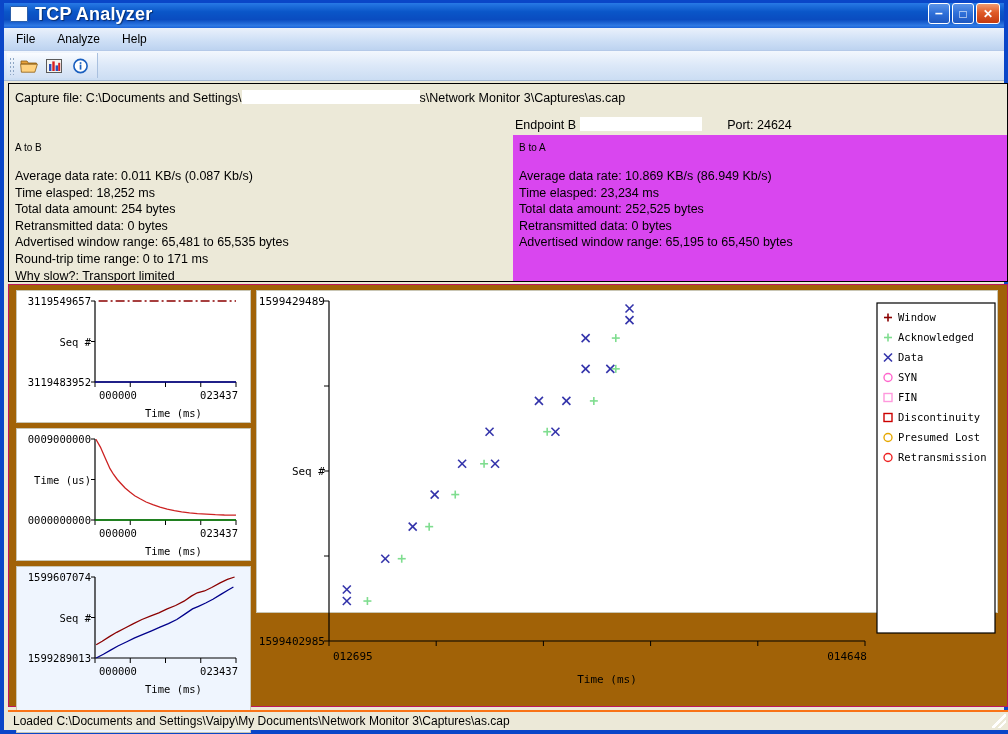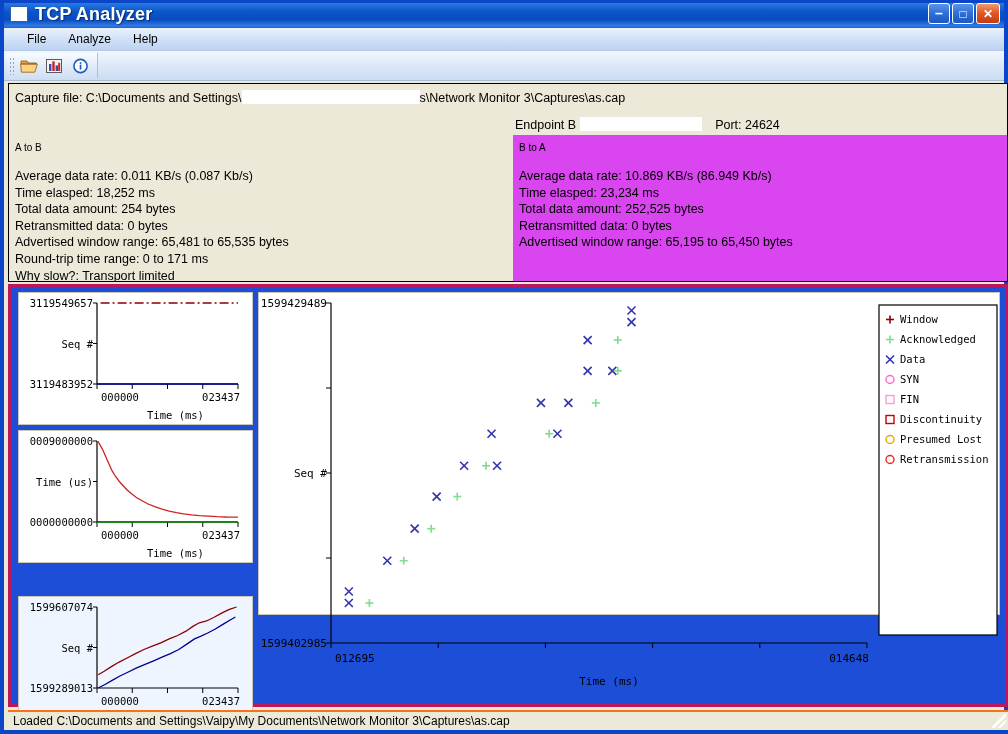--- a/index.html
+++ b/index.html
@@ -91,21 +91,21 @@
     line-height: 1;
   }
   .win-btn.min .glyph { align-items: flex-end; padding-bottom: 3px; font-size: 14px;}
 
   
   #menubar {
     height: 22px;
     background: linear-gradient(180deg,#eaf1fb 0%, #cfe0f6 55%, #bdd3f0 100%);
     display: flex;
     align-items: center;
-    padding-left: 12px;
+    padding-left: 1px;
     border-bottom: 1px solid #b5c9e8;
   }
   .menu-item {
     font-size: 12px;
     color: #000;
     padding: 2px 11px;
     cursor: default;
   }
 
   
@@ -196,34 +196,34 @@
     line-height: 16.6px;
   }
   .stat-list div { white-space: nowrap; }
 
   
   #graph-area {
     position: absolute;
     left: 4px; top: 284px;
     width: 1000px;
     height: 423px;
-    background: #1d4ed8;
-    border: 3px solid #be185d;
+    background: #a16207;
+    border: 1px solid #be185d;
     box-sizing: border-box;
   }
   .mini-panel {
     position: absolute;
     left: 7px;
     width: 235px;
     box-sizing: border-box;
     border: 1px solid #c9c6b4;
   }
   #mini1 { top: 5px;   height: 133px; background: #ffffff; }
   #mini2 { top: 143px; height: 133px; background: #ffffff; }
-  #mini3 { top: 281px; height: 133px; background: #eff5fe; margin-top: 28px; }
+  #mini3 { top: 281px; height: 167px; background: #eff5fe; }
 
   #main-plot {
     position: absolute;
     left: 247px; top: 5px;
     width: 742px; height: 323px;
     background: #ffffff;
     border: 1px solid #c9c6b4;
     box-sizing: border-box;
   }
   .plot-svg { display: block; }
@@ -312,21 +312,21 @@
   <div id="info-panel">
 
     <div class="capture-line">
       <span>Capture file: C:\Documents and Settings\</span><span class="redact" id="redact-capture"></span><span>s\Network Monitor 3\Captures\as.cap</span>
     </div>
 
 
     <div class="endpoint-line" id="endpoint-b-line">
       <span>Endpoint B</span>
       <span class="redact" id="redact-epb"></span>
-      <span style="margin-left:10px;">Port: 24624</span>
+      <span style="margin-left:22px;">Port: 24624</span>
     </div>
 
     <div class="dir-pane" id="pane-a">
       <div class="dir-title">A to B</div>
       <div class="stat-list">
         <div>Average data rate: 0.011 KB/s (0.087 Kb/s)</div>
         <div>Time elasped: 18,252 ms</div>
         <div>Total data amount: 254 bytes</div>
         <div>Retransmitted data: 0 bytes</div>
         <div>Advertised window range: 65,481 to 65,535 bytes</div>

